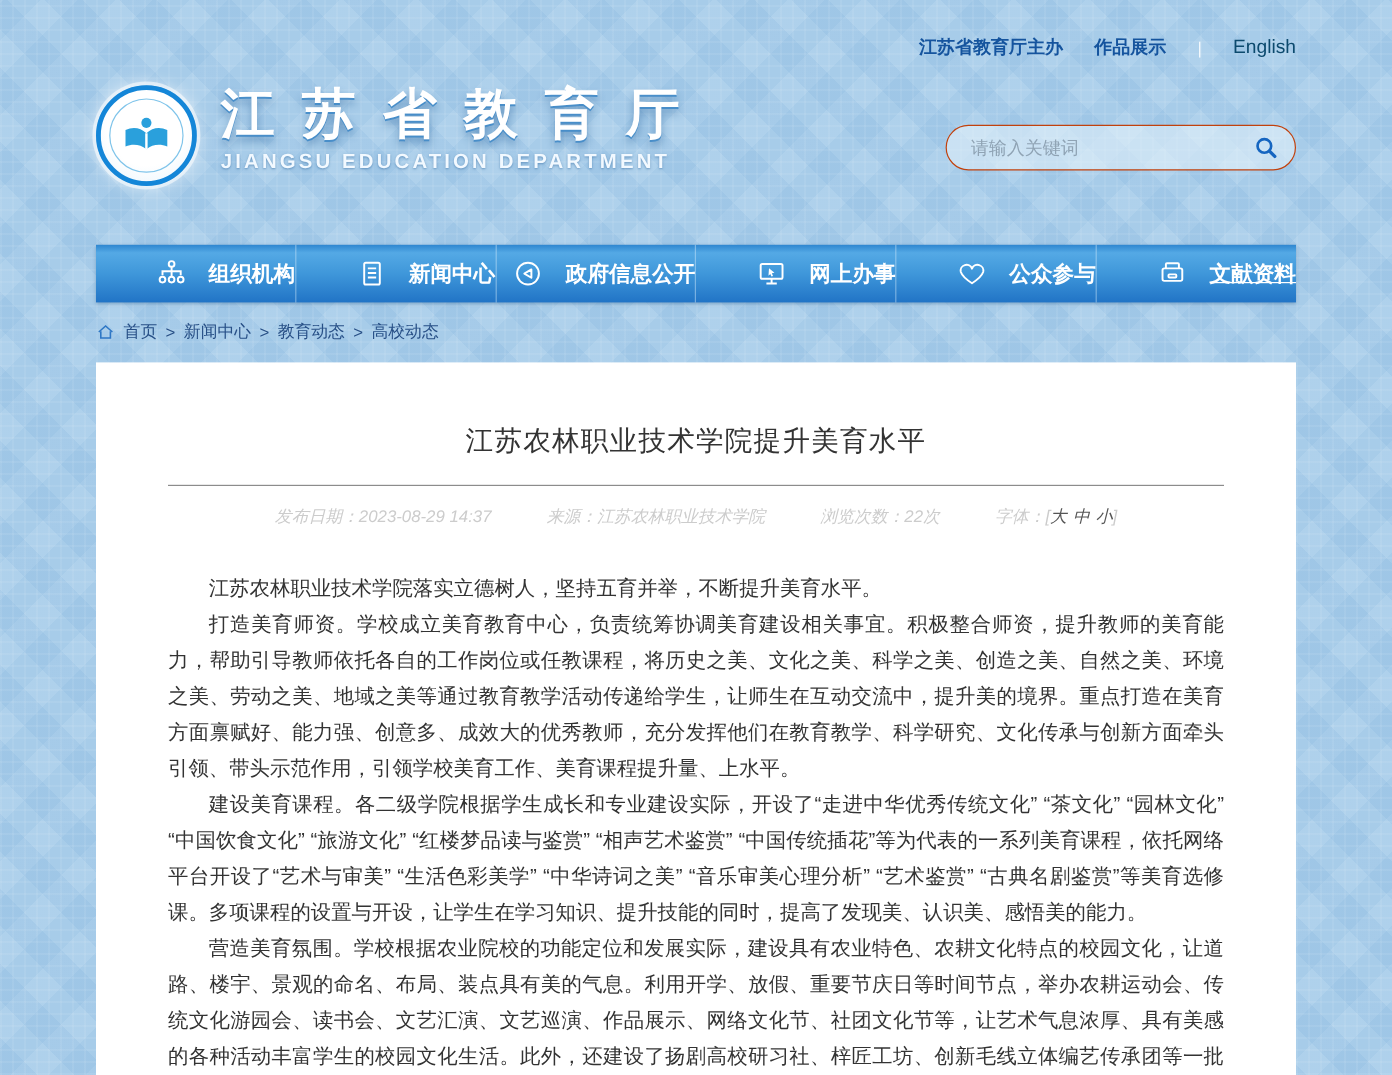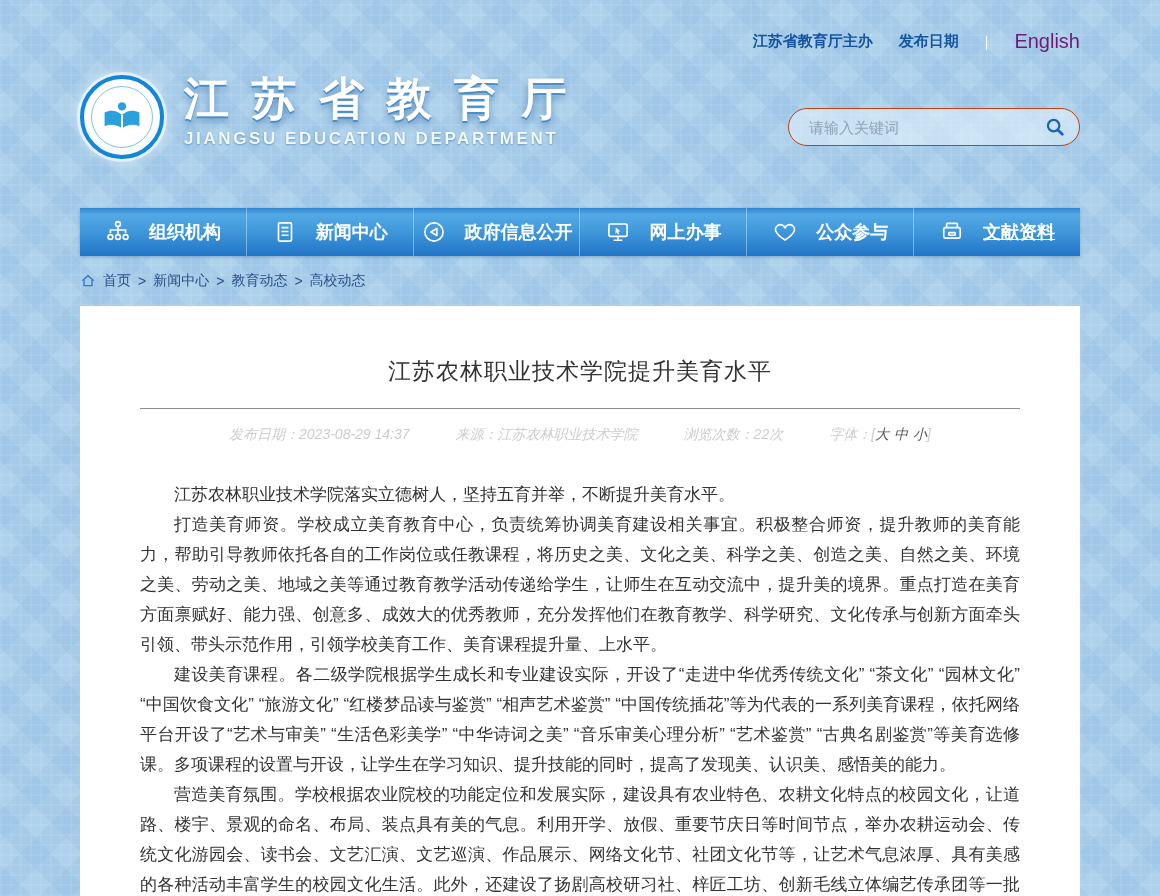--- a/index.html
+++ b/index.html
@@ -12,21 +12,21 @@
       repeating-linear-gradient(90deg, rgba(255,255,255,0.07) 0 2px, transparent 2px 10px),
       repeating-linear-gradient(45deg, rgba(110,165,215,0.14) 0 22px, transparent 22px 44px),
       repeating-linear-gradient(-45deg, rgba(215,235,250,0.16) 0 22px, transparent 22px 44px);
   }
   .container { width:1000px; margin:0 auto; }
 
   
   .top-links { padding-top:30px; display:flex; justify-content:flex-end; align-items:center; gap:26px; font-size:15px; }
   .top-link-host, .top-link-cn { color:#15549e; font-weight:bold; text-decoration:none; cursor:pointer; }
   .top-divider { color:rgba(255,255,255,0.85); font-size:14px; }
-  .top-link-en { color:#701a75; font-size:20px; cursor:pointer;text-align:center; }
+  .top-link-en { color:#0c4a6e; font-size:16px; cursor:pointer;text-align:center; }
 
   
   .header { display:flex; align-items:flex-start; margin-top:22px; height:100px; }
   .logo-badge {
     width:84px; height:84px; border-radius:50%;
     background:radial-gradient(circle at 50% 40%, #ffffff 55%, #e8f4fc 100%);
     border:4px solid #1486d8;
     box-shadow:0 0 0 3px rgba(255,255,255,0.55), 0 0 14px rgba(255,255,255,0.8);
     display:flex; align-items:center; justify-content:center;
     cursor:pointer; flex-shrink:0;
@@ -50,21 +50,21 @@
   .search-input::placeholder { color:#8fa3b4; }
   .search-btn { position:absolute; right:10px; top:5px; width:30px; height:28px; border:none; background:transparent; cursor:pointer; display:flex; align-items:center; justify-content:center; }
 
   
   .nav {
     margin-top:33px; height:48px; display:flex;
     background:linear-gradient(180deg, #2e86d0 0%, #54a9e5 14%, #3f97da 50%, #2174c6 100%);
     box-shadow:0 1px 3px rgba(20,70,120,0.3);
   }
   .nav-item {
-    flex:1; display:flex; align-items:center; justify-content:center; gap:18px;
+    flex:1; display:flex; align-items:center; justify-content:flex-end; gap:18px;
     color:#ffffff; font-size:18px; font-weight:bold; cursor:pointer;
     border-right:1px solid rgba(215,238,252,0.45);
   }
   .nav-item:last-child { border-right:none;text-decoration:underline; }
   .nav-icon { display:flex; align-items:center; }
 
   
   .breadcrumb { margin-top:14px; display:flex; align-items:center; gap:7px; font-size:14px; color:#274f86; height:22px; }
   .crumb { cursor:pointer; }
   .crumb-sep { color:#274f86; }
@@ -81,21 +81,21 @@
   .article-body { margin-top:36px; font-size:17px; line-height:30px; color:#333333; text-align:justify; }
   .article-body p { text-indent:2em; margin:0; }
 </style>
 </head>
 <body>
 
 <div class="container">
 
   <div class="top-links">
     <span class="top-link-host">江苏省教育厅主办</span>
-    <span class="top-link-cn">发布日期</span>
+    <span class="top-link-cn">作品展示</span>
     <span class="top-divider">|</span>
     <span class="top-link-en">English</span>
   </div>
 
   <div class="header">
     <div class="logo-badge">
       <div class="logo-inner">
         <svg width="44" height="44" viewBox="0 0 24 24" aria-hidden="true">
           <circle cx="12" cy="6.2" r="2.3" fill="#2aa0dc"></circle>
           <path d="M2.5 9.5c3.4-1.7 6.8-1.1 9.5 1.4 2.7-2.5 6.1-3.1 9.5-1.4v7.5c-3.4-1.4-6.8-.9-9.5 1.2-2.7-2.1-6.1-2.6-9.5-1.2z" fill="#2aa0dc"></path>

